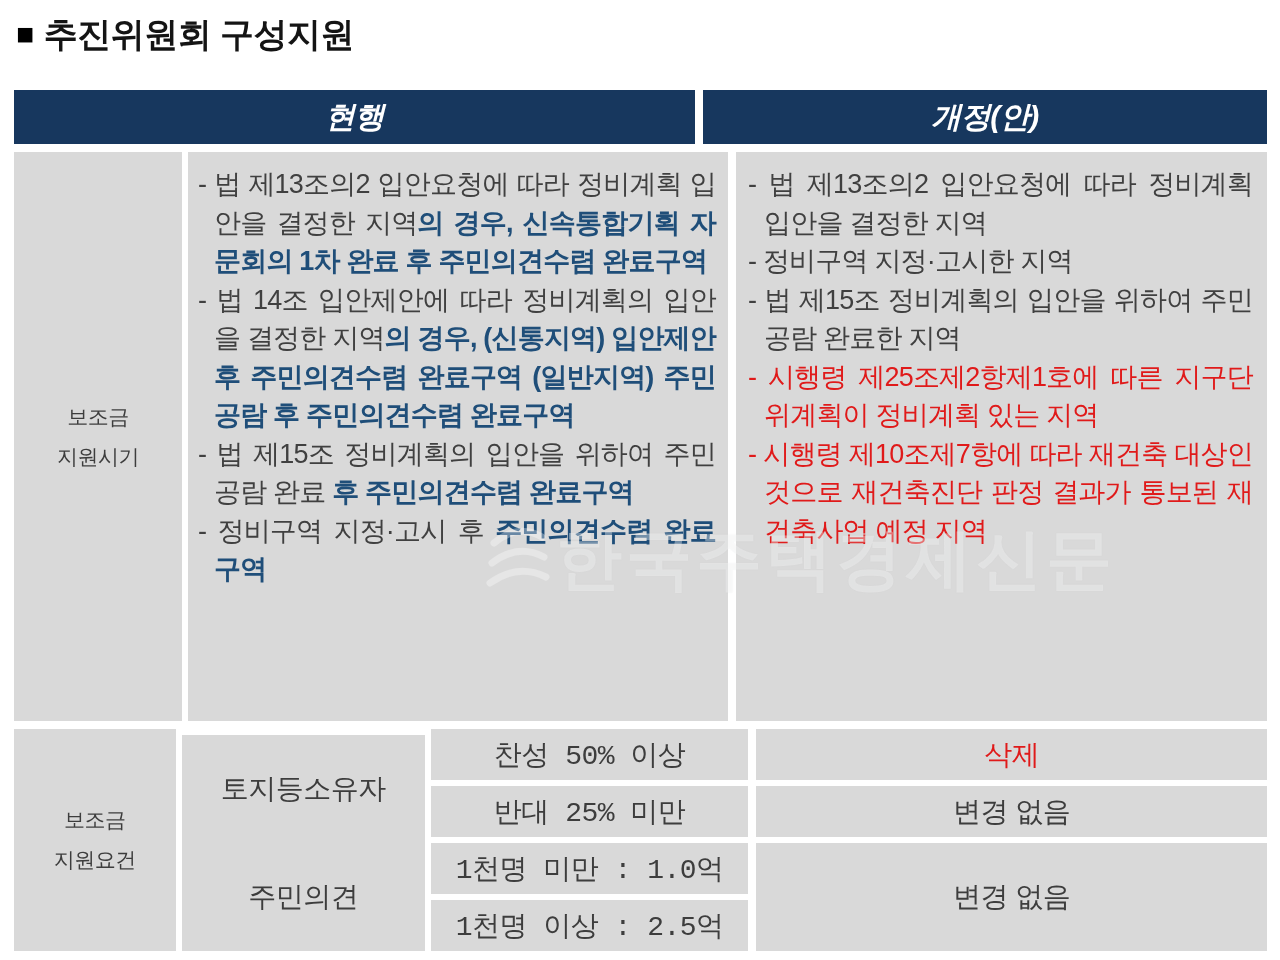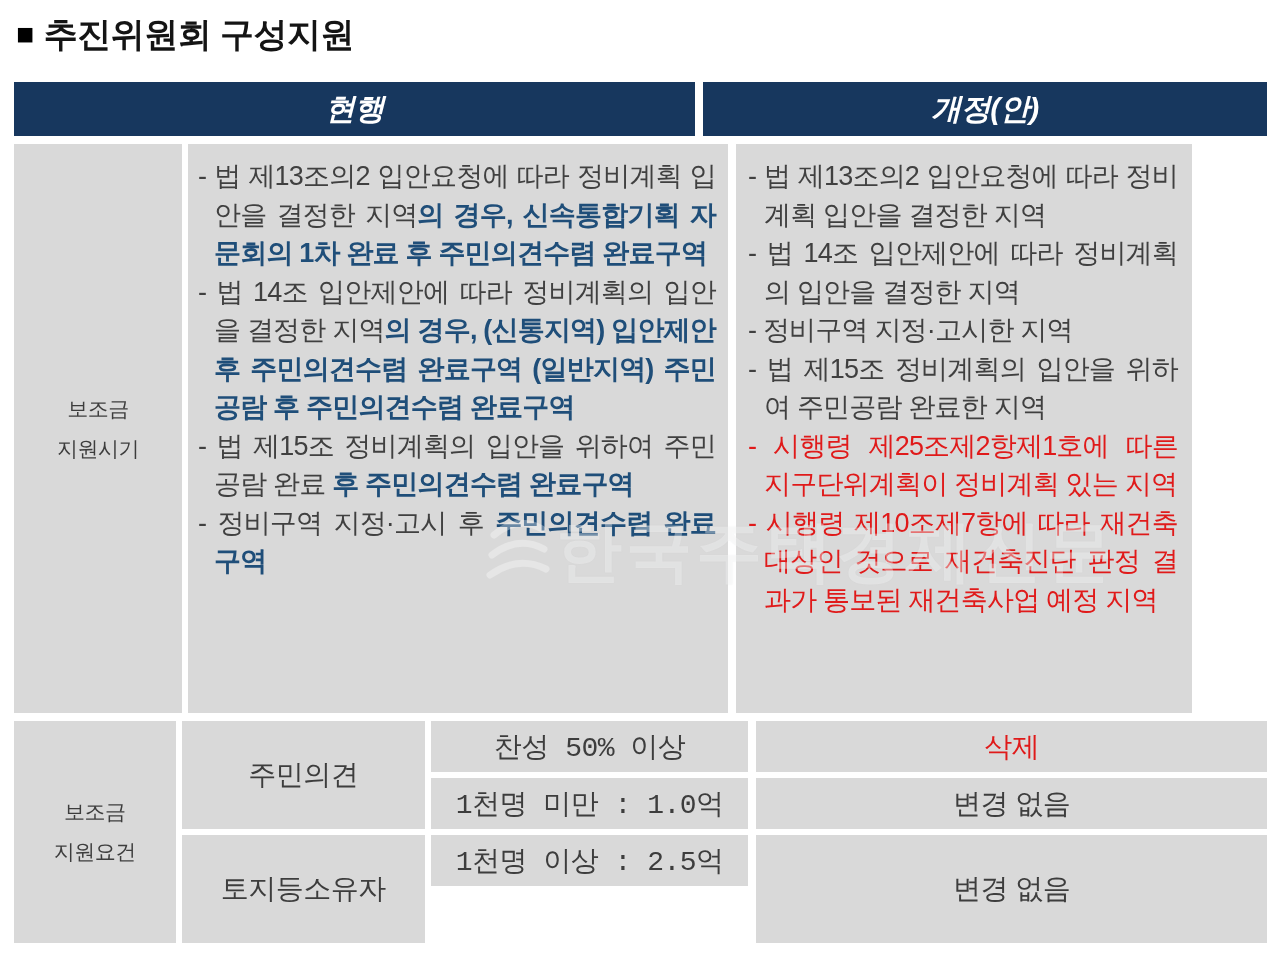--- a/index.html
+++ b/index.html
@@ -9,21 +9,21 @@
     --blue:#1F4E79;
     --red:#E01A1A;
   }
   *{box-sizing:border-box;margin:0;padding:0;}
   html,body{width:1280px;height:960px;background:#ffffff;overflow:hidden;}
   body{font-family:"Liberation Sans","DejaVu Sans",sans-serif;color:var(--text);position:relative;}
 
   .page{position:relative;width:1280px;height:960px;}
 
   .doc-title{
-    margin:12px 0 24px 16px;
+    margin:12px 0 32px 16px;
     font-size:34px;font-weight:bold;color:#141414;
     letter-spacing:-0.5px;
   }
   .doc-title .marker{font-size:30px;position:relative;top:-2px;margin-right:10px;color:#000;}
 
   .tbl{width:1253px;margin-left:14px;position:relative;}
 
   
   .hdr{display:flex;height:54px;margin-bottom:8px;font-style:italic;}
   .hdr-cell{
@@ -34,21 +34,21 @@
   .hdr-revised{width:591px;margin-left:8px;}
 
   
   .sec1{display:flex;margin-bottom:8px;}
   .cell{background:var(--cell-bg);}
   .row-label{
     width:168px;display:flex;align-items:center;justify-content:center;text-align:center;
     font-size:21px;line-height:40px;color:#3d3d3d;letter-spacing:-0.5px;
   }
   .sec1-content{width:540px;margin-left:6px;min-height:569px;padding:13px 12px 10px 10px;}
-  .sec1-revised{width:456px;margin-left:8px;min-height:569px;padding:13px 14px 5px 12px;}
+  .sec1-revised{width:531px;margin-left:8px;min-height:569px;padding:13px 14px 5px 12px;}
 
   .bullet{
     font-size:27px;line-height:38.5px;letter-spacing:-0.8px;
     text-align:justify;padding-left:16px;text-indent:-16px;
   }
   .seg-plain{color:var(--text);}
   .seg-blue{color:var(--blue);font-weight:bold;}
   .seg-red{color:var(--red);}
 
   
@@ -99,38 +99,38 @@
     <div class="sec1">
       <div class="cell row-label">보조금<br>지원시기</div>
       <div class="cell sec1-content">
           <div class="bullet"><span class="seg-plain">- </span><span class="seg-plain">법 제13조의2 입안요청에 따라 정비계획 입안을 결정한 지역</span><span class="seg-blue">의 경우, 신속통합기획 자문회의 1차 완료 후 주민의견수렴 완료구역</span></div>
           <div class="bullet"><span class="seg-plain">- </span><span class="seg-plain">법 14조 입안제안에 따라 정비계획의 입안을 결정한 지역</span><span class="seg-blue">의 경우, (신통지역) 입안제안 후 주민의견수렴 완료구역 (일반지역) 주민공람 후 주민의견수렴 완료구역</span></div>
           <div class="bullet"><span class="seg-plain">- </span><span class="seg-plain">법 제15조 정비계획의 입안을 위하여 주민공람 완료 </span><span class="seg-blue">후 주민의견수렴 완료구역</span></div>
           <div class="bullet"><span class="seg-plain">- </span><span class="seg-plain">정비구역 지정·고시 후 </span><span class="seg-blue">주민의견수렴 완료구역</span></div>
         </div>
       <div class="cell sec1-revised">
           <div class="bullet"><span class="seg-plain">- </span><span class="seg-plain">법 제13조의2 입안요청에 따라 정비계획 입안을 결정한 지역</span></div>
-          <div class="bullet"><span class="seg-plain">- </span><span class="seg-plain">법 14조 입안제안에 따라 정비계획의 입안을 결정한 지역</span></div>
           <div class="bullet"><span class="seg-plain">- </span><span class="seg-plain">정비구역 지정·고시한 지역</span></div>
           <div class="bullet"><span class="seg-plain">- </span><span class="seg-plain">법 제15조 정비계획의 입안을 위하여 주민공람 완료한 지역</span></div>
           <div class="bullet"><span class="seg-red">- </span><span class="seg-red">시행령 제25조제2항제1호에 따른 지구단위계획이 정비계획 있는 지역</span></div>
           <div class="bullet"><span class="seg-red">- </span><span class="seg-red">시행령 제10조제7항에 따라 재건축 대상인 것으로 재건축진단 판정 결과가 통보된 재건축사업 예정 지역</span></div>
         </div>
     </div>
 
     <div class="sec2">
       <div class="cell row-label">보조금<br>지원요건</div>
 
       <div class="col-stack col-group">
+        <div class="c h2 mt">토지등소유자</div>
         <div class="c h2">주민의견</div>
-        <div class="c h2 mt">토지등소유자</div>
       </div>
 
       <div class="col-stack col-cond">
         <div class="c h1">찬성 50% 이상</div>
+        <div class="c h1 mt">반대 25% 미만</div>
         <div class="c h1 mt">1천명 미만 : 1.0억</div>
         <div class="c h1 mt">1천명 이상 : 2.5억</div>
       </div>
 
       <div class="col-stack col-rev">
         <div class="c h1" data-style="red">삭제</div>
         <div class="c h1 mt" data-style="plain">변경 없음</div>
         <div class="c h2 mt">변경 없음</div>
       </div>
     </div>

